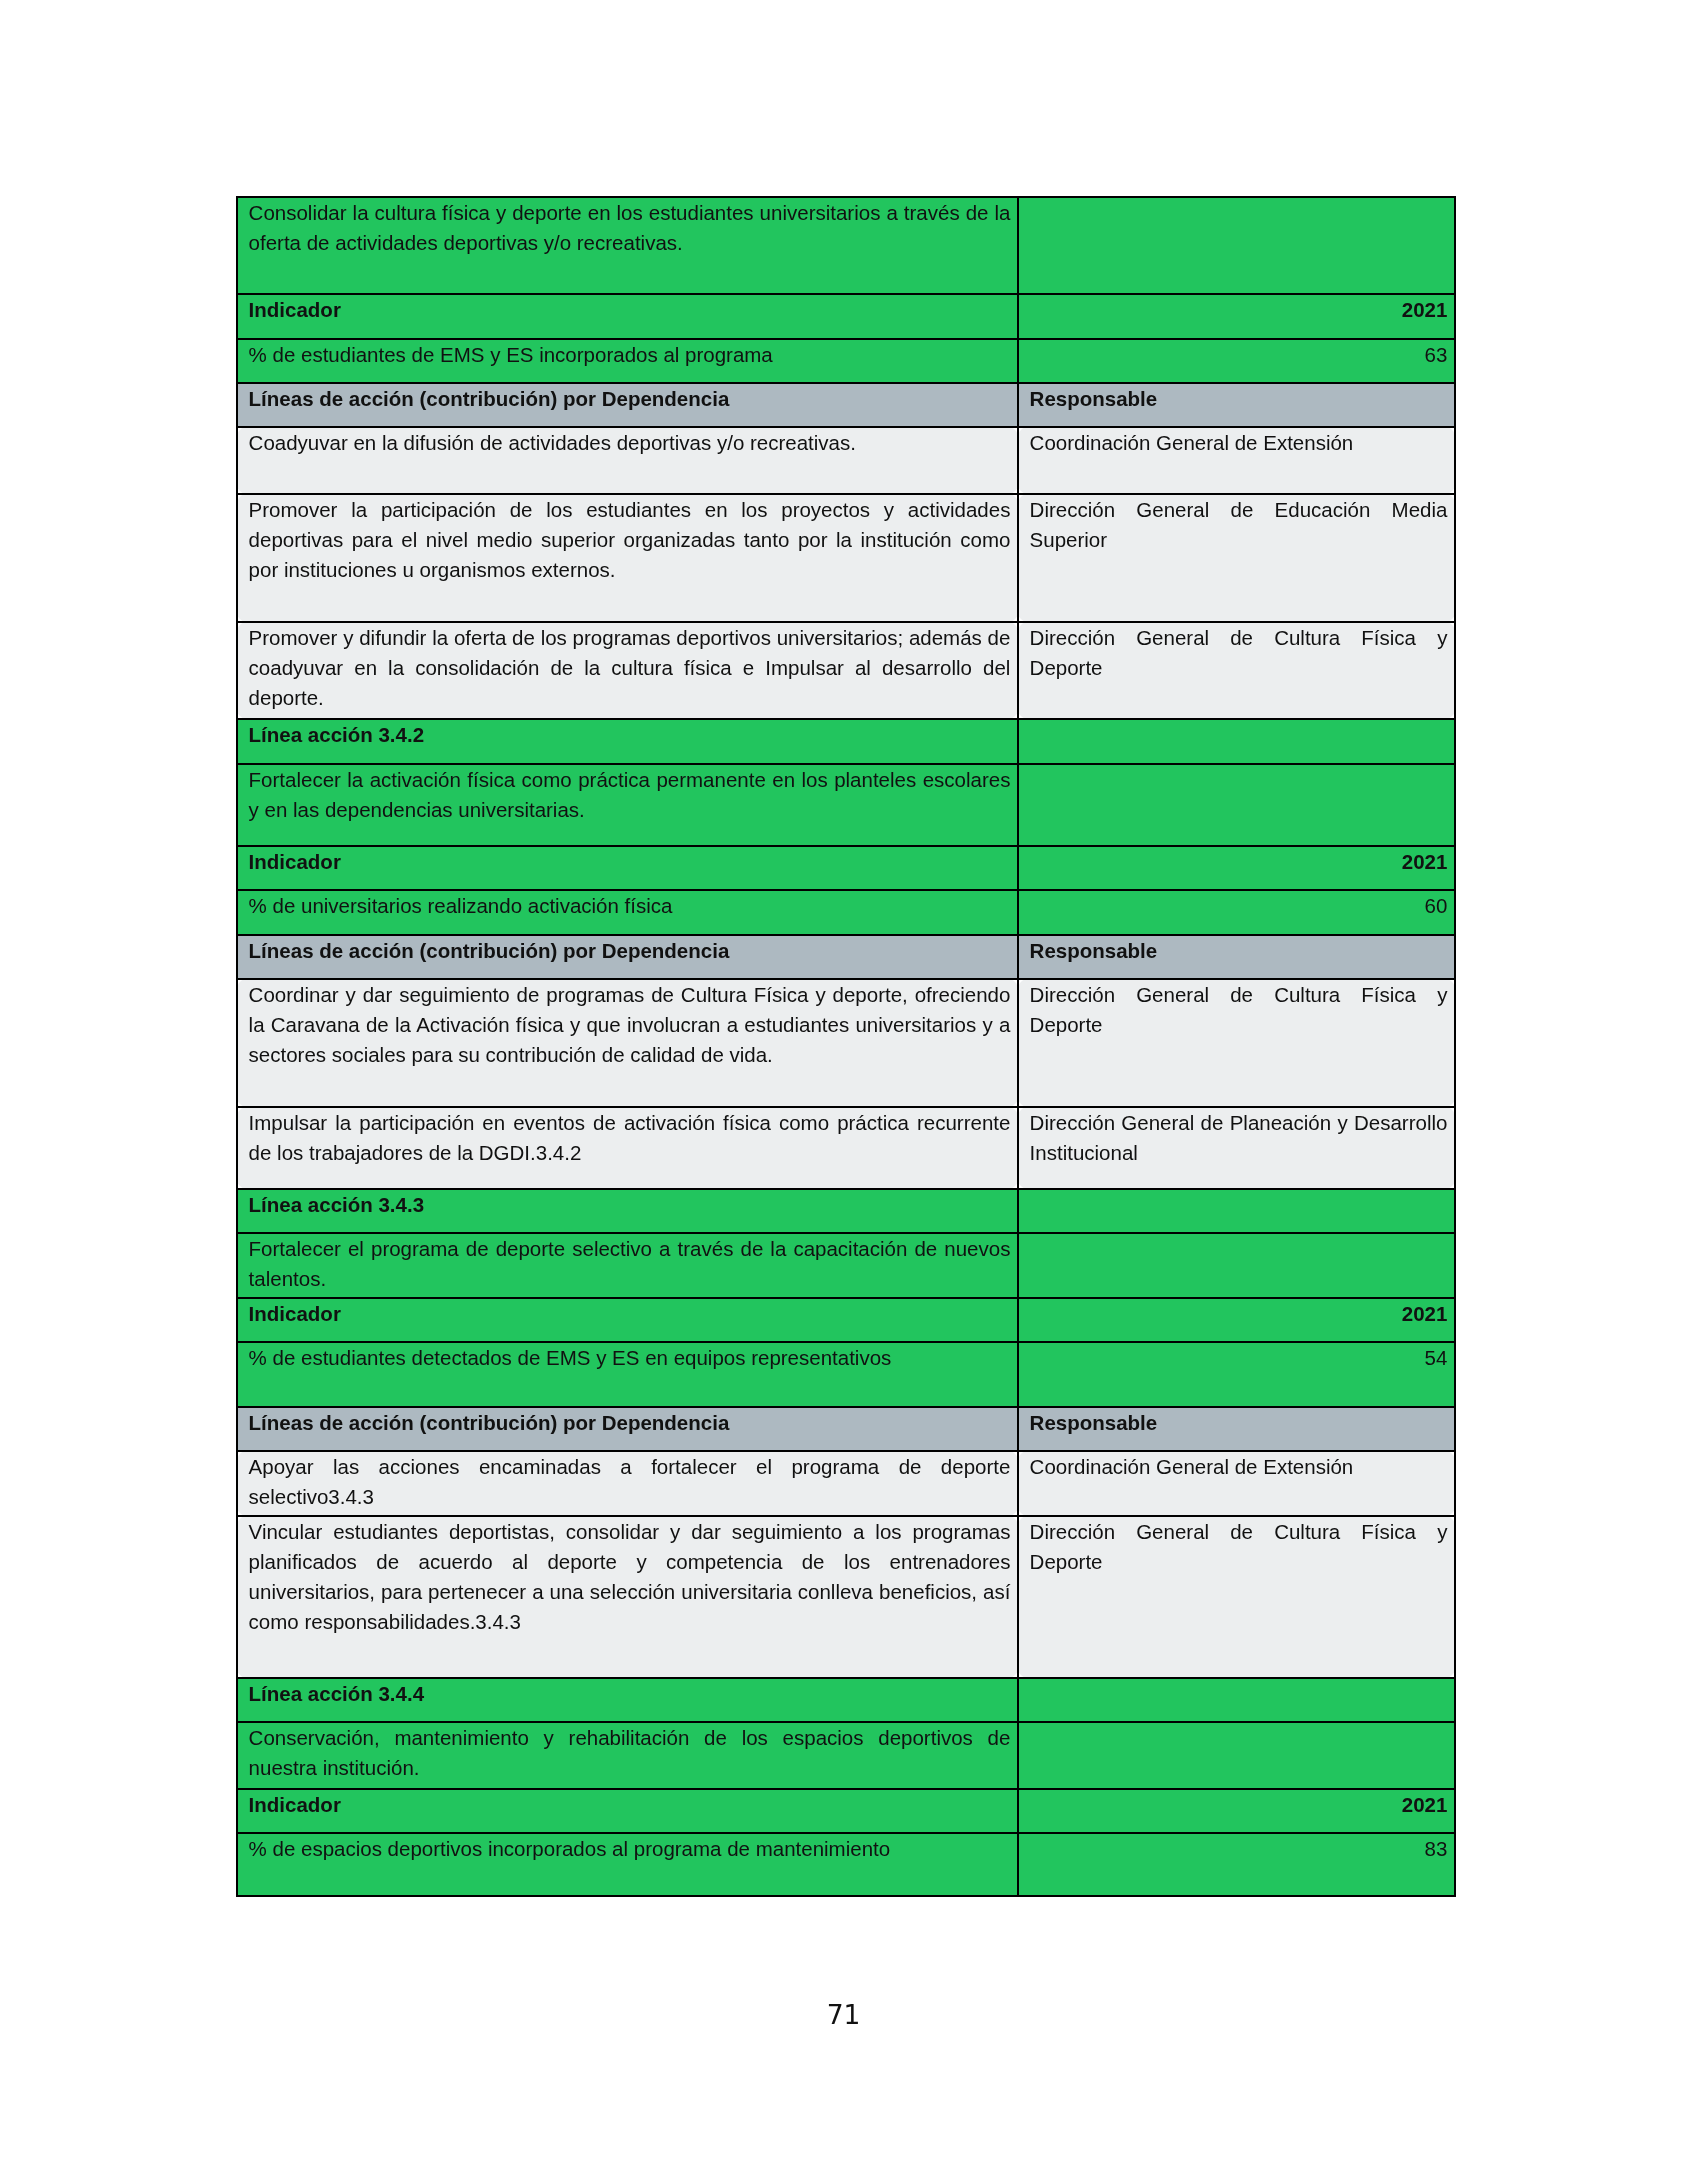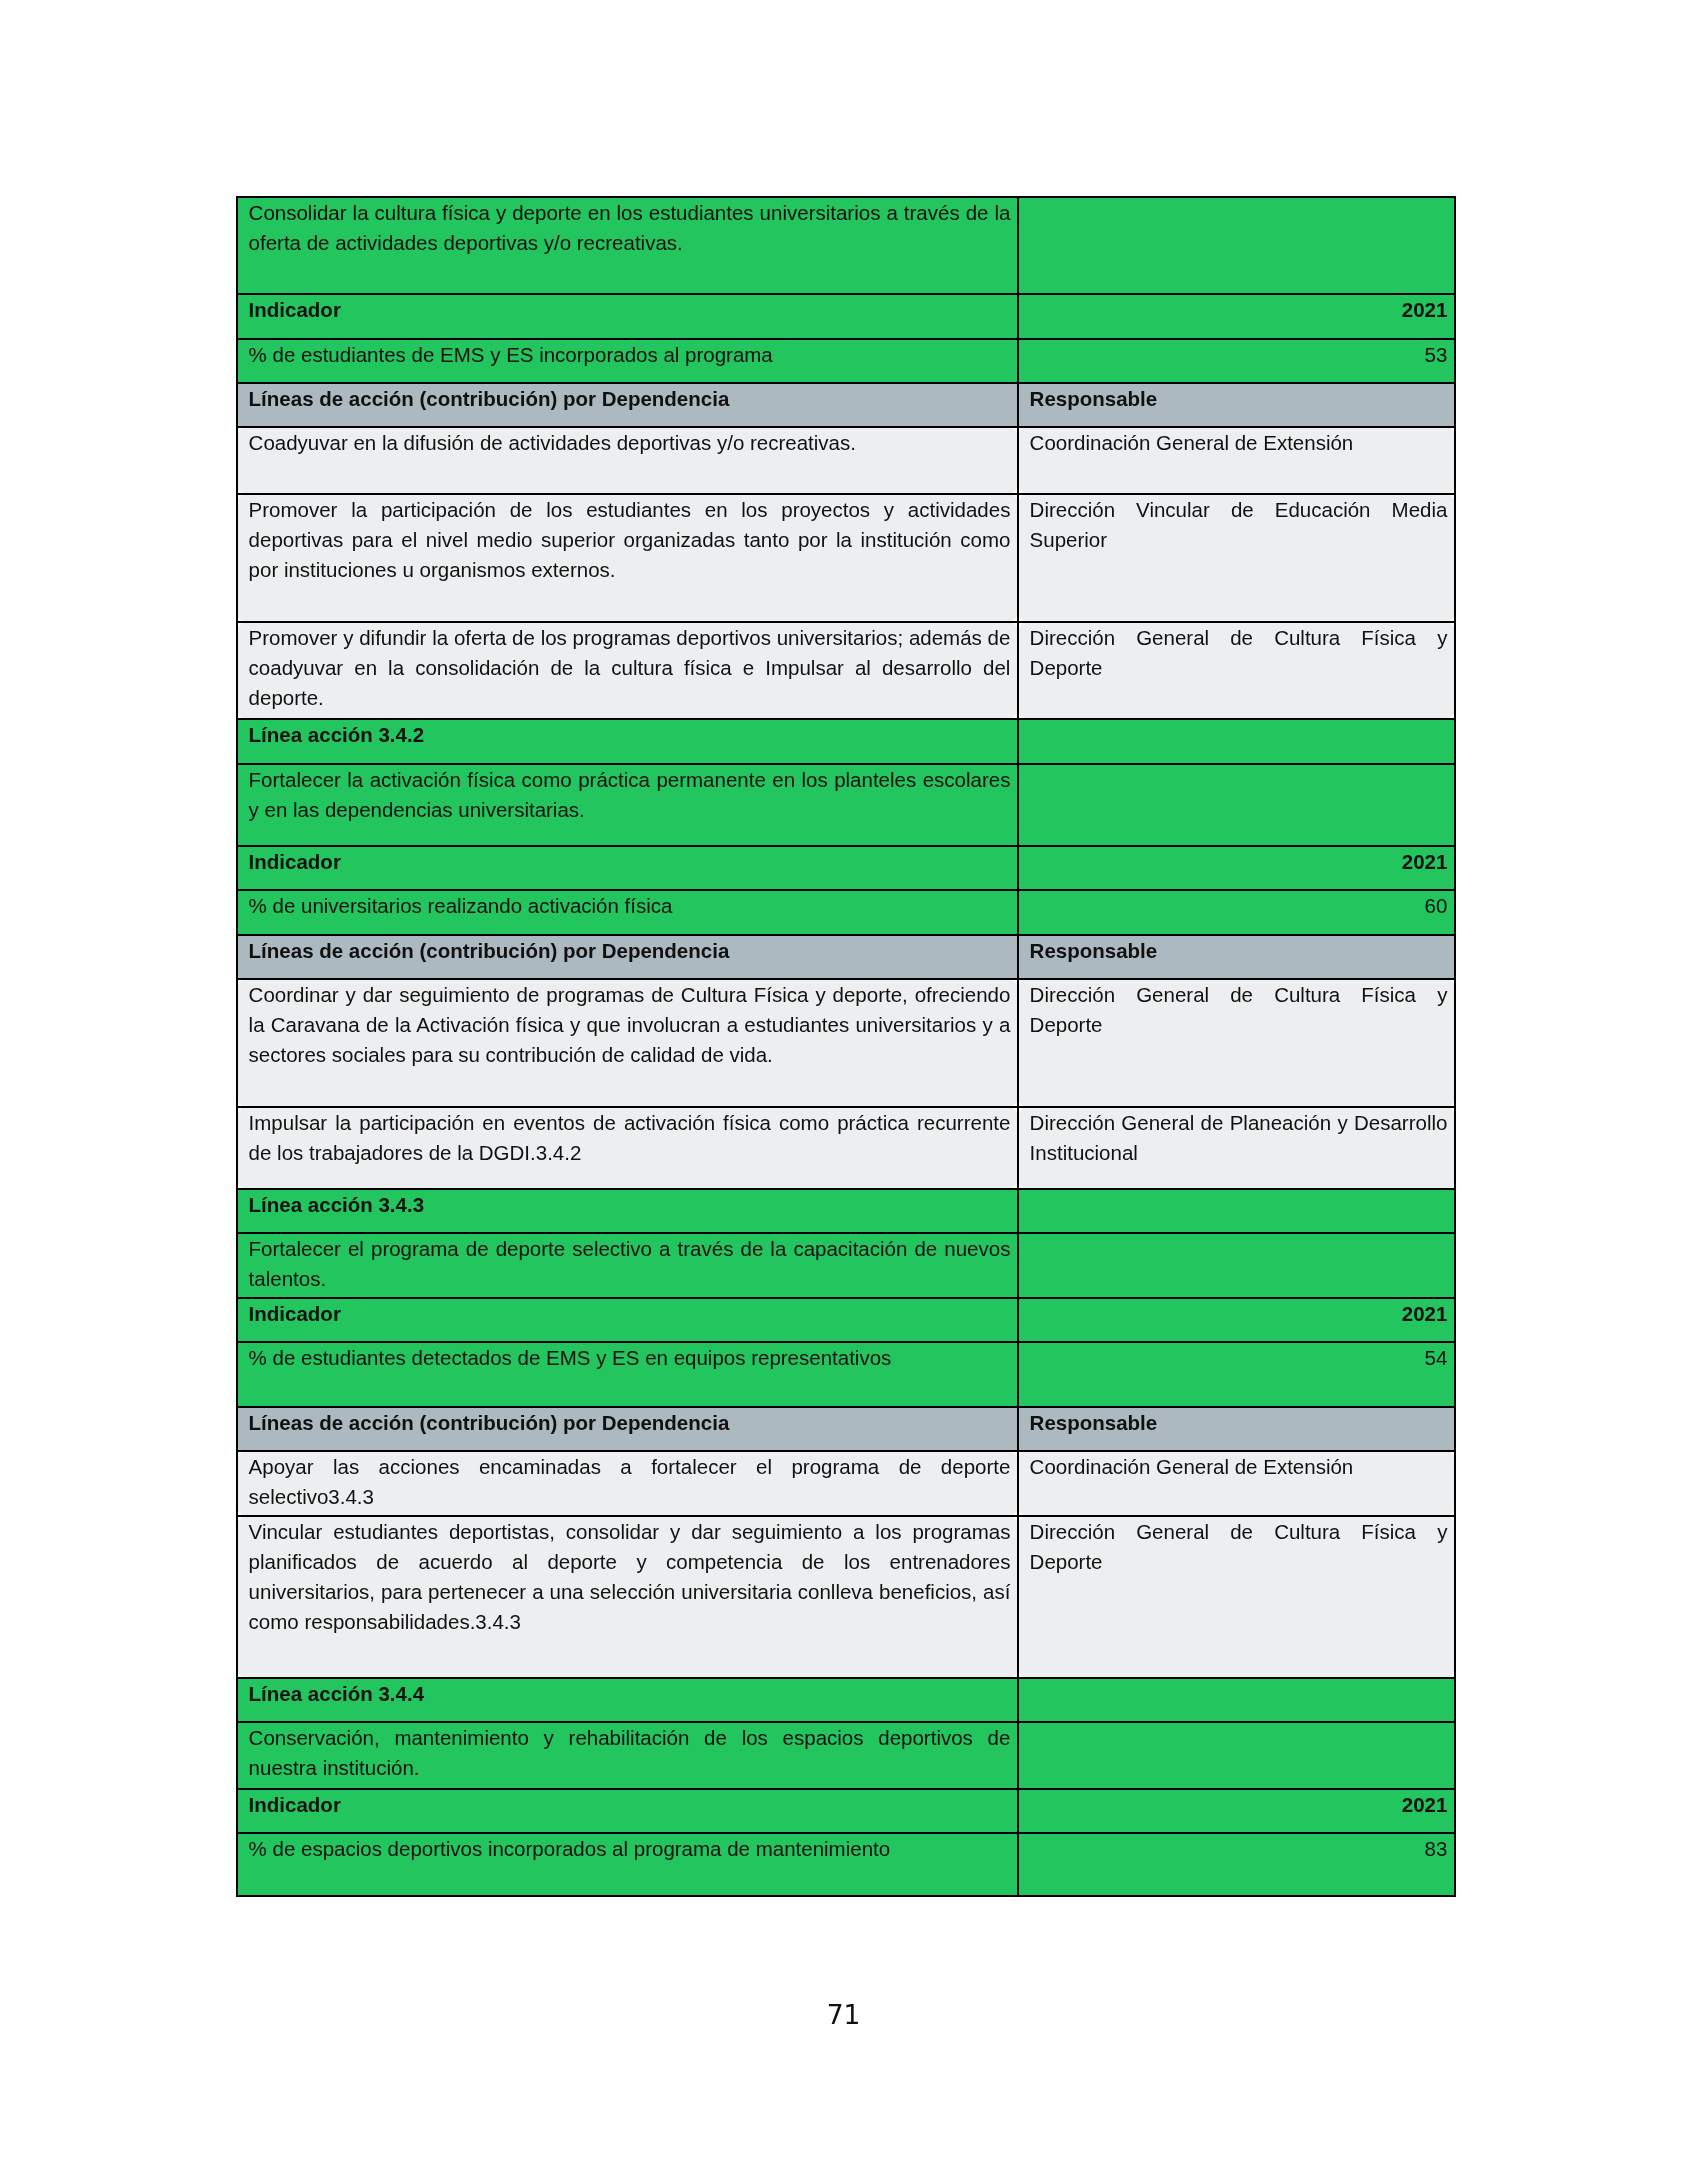--- a/index.html
+++ b/index.html
@@ -39,33 +39,33 @@
     <tr class="green" style="height:97px">
       <td class="just">Consolidar la cultura física y deporte en los estudiantes universitarios a través de la oferta de actividades deportivas y/o recreativas.</td>
       <td></td>
     </tr>
     <tr class="green" style="height:45px">
       <td class="bold">Indicador</td>
       <td class="bold right">2021</td>
     </tr>
     <tr class="green" style="height:44px">
       <td class="just">% de estudiantes de EMS y ES incorporados al programa</td>
-      <td class="right">53</td>
+      <td class="right">63</td>
     </tr>
     <tr class="gray" style="height:44px">
       <td class="bold">Líneas de acción (contribución) por Dependencia</td>
       <td class="bold">Responsable</td>
     </tr>
     <tr class="light" style="height:67px">
       <td class="just">Coadyuvar en la difusión de actividades deportivas y/o recreativas.</td>
       <td class="just">Coordinación General de Extensión</td>
     </tr>
     <tr class="light" style="height:128px">
       <td class="just">Promover la participación de los estudiantes en los proyectos y actividades deportivas para el nivel medio superior organizadas tanto por la institución como por instituciones u organismos externos.</td>
-      <td class="just">Dirección Vincular de Educación Media Superior</td>
+      <td class="just">Dirección General de Educación Media Superior</td>
     </tr>
     <tr class="light" style="height:97px">
       <td class="just">Promover y difundir la oferta de los programas deportivos universitarios; además de coadyuvar en la consolidación de la cultura física e Impulsar al desarrollo del deporte.</td>
       <td class="just">Dirección General de Cultura Física y Deporte</td>
     </tr>
     <tr class="green" style="height:45px">
       <td class="bold">Línea acción 3.4.2</td>
       <td></td>
     </tr>
     <tr class="green" style="height:82px">

